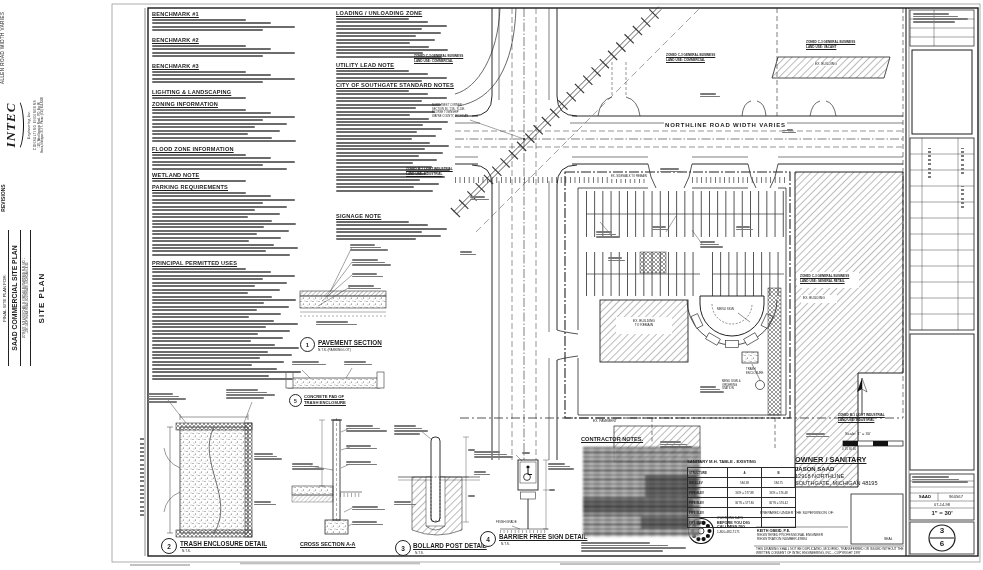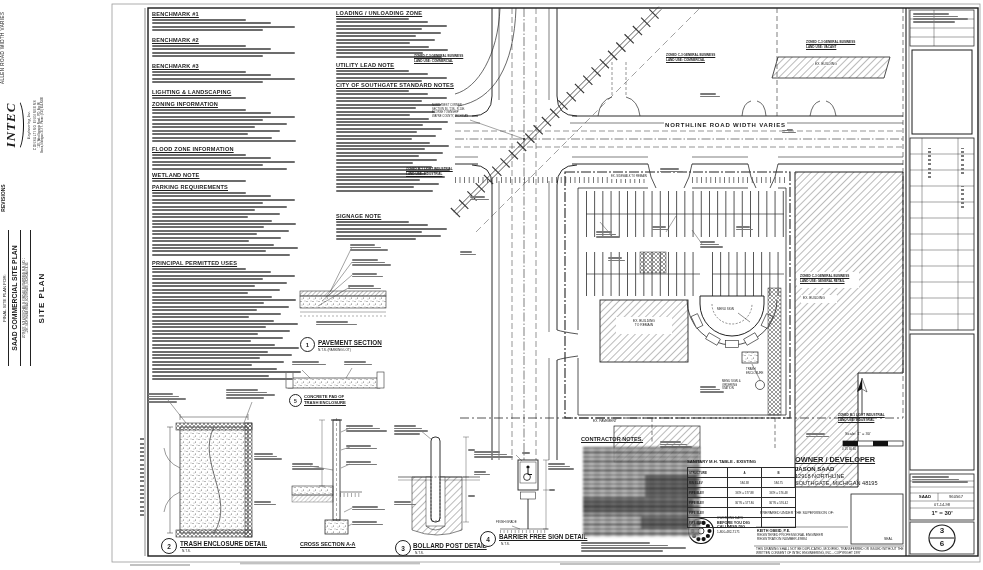--- a/index.html
+++ b/index.html
@@ -810,21 +810,21 @@
     </table>
 
 <div class="abs" style="left:717px;top:517px;line-height:1.25">
   <div style="font-size:3px">3 WORKING DAYS</div>
   <div style="font-size:3.8px;font-weight:bold">BEFORE YOU DIG</div>
   <div style="font-size:3.8px;font-weight:bold">CALL MISS DIG</div>
   <div style="font-size:3.2px">1-800-482-7171</div>
 </div>
 
 <div class="abs" style="left:795px;top:455px">
-  <div style="font-size:7.4px;font-weight:bold;text-decoration:underline">OWNER / DEVELOPER</div>
+  <div style="font-size:7.4px;font-weight:bold;text-decoration:underline">OWNER / SANITARY</div>
   <div style="font-size:6px;font-weight:bold;margin-top:2px">JASON SAAD</div>
   <div style="font-size:5.6px;margin-top:1px">12918 NORTHLINE</div>
   <div style="font-size:5.6px;margin-top:1px">SOUTHGATE, MICHIGAN  48195</div>
 </div>
 
 <div class="abs" style="left:760px;top:511px;font-size:3.6px">PREPARED UNDER THE SUPERVISION OF:</div>
 <div class="abs" style="left:757px;top:529px">
   <div style="font-size:3.8px;font-weight:bold">KEITH OBEID, P.E.</div>
   <div style="font-size:3.3px">REGISTERED PROFESSIONAL ENGINEER</div>
   <div style="font-size:3.3px">REGISTRATION NUMBER 49884</div>

